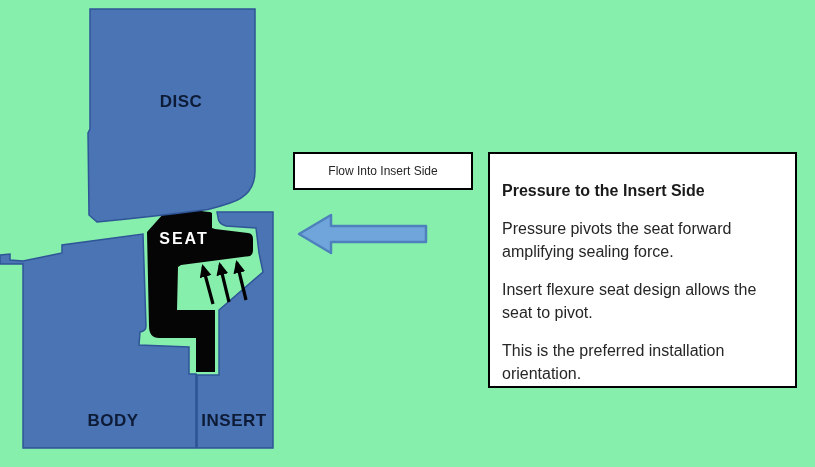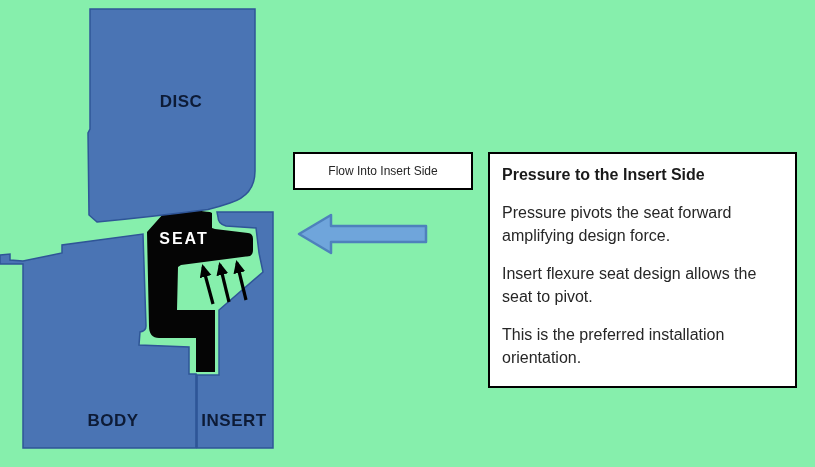--- a/index.html
+++ b/index.html
@@ -37,21 +37,21 @@
   .flow-arrow-svg{position:absolute;left:295px;top:212px;width:135px;height:44px;}
   .flow-arrow-shape{
     fill:var(--arrow_fill,#6FA5DB);stroke:var(--arrow_stroke,#4E81BC);
     stroke-width:2.5;stroke-linejoin:round;
   }
   .info-box{
     position:absolute;left:488px;top:152px;width:309px;height:236px;
     border:2px solid var(--box_border,#000);background:#fff;box-sizing:border-box;
     padding:9px 12px;color:var(--text_dark,#262626);font-size:16px;line-height:1.44;
   }
-  .info-title{margin:0 0 15px 0;font-weight:bold;color:#1a1a1a;}
+  .info-title{margin:16px 0 15px 0;font-weight:bold;color:#1a1a1a;}
   .info-para{margin:0 0 15px 0;}
   .info-para:last-child{margin-bottom:12px;}
 </style>
 </head>
 <body>
 
 <div id="canvas">
 
   <svg class="diagram-svg" viewBox="0 0 300 467" xmlns="http://www.w3.org/2000/svg">
     <defs>
@@ -96,18 +96,18 @@
   <div class="flow-box">
     <span>Flow Into Insert Side</span>
   </div>
 
   <svg class="flow-arrow-svg" viewBox="0 0 135 44" xmlns="http://www.w3.org/2000/svg">
     <polygon class="flow-arrow-shape" points="4,22 36,3 36,14 131,14 131,30 36,30 36,41"></polygon>
   </svg>
 
   <div class="info-box">
     <p class="info-title">Pressure to the Insert Side</p>
-    <p class="info-para">Pressure pivots the seat forward amplifying design force.</p>
+    <p class="info-para">Pressure pivots the seat forward amplifying sealing force.</p>
     <p class="info-para">Insert flexure seat design allows the seat to pivot.</p>
     <p class="info-para">This is the preferred installation orientation.</p>
   </div>
 
 </div>
 
 </body></html>

